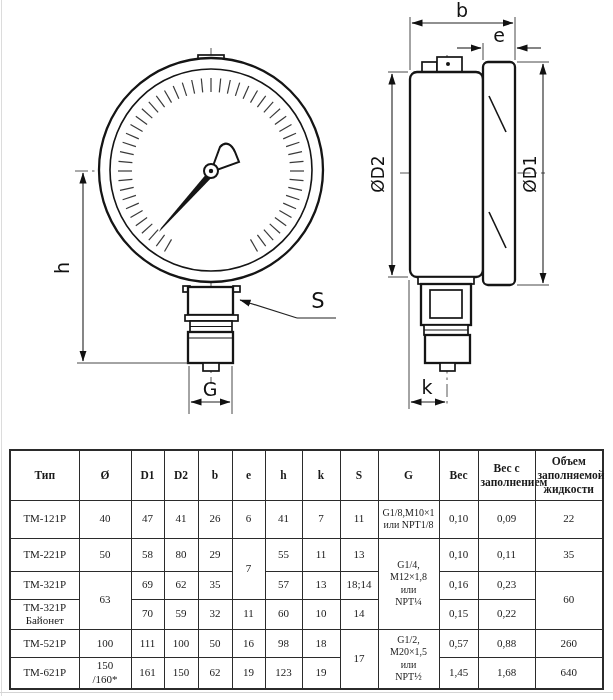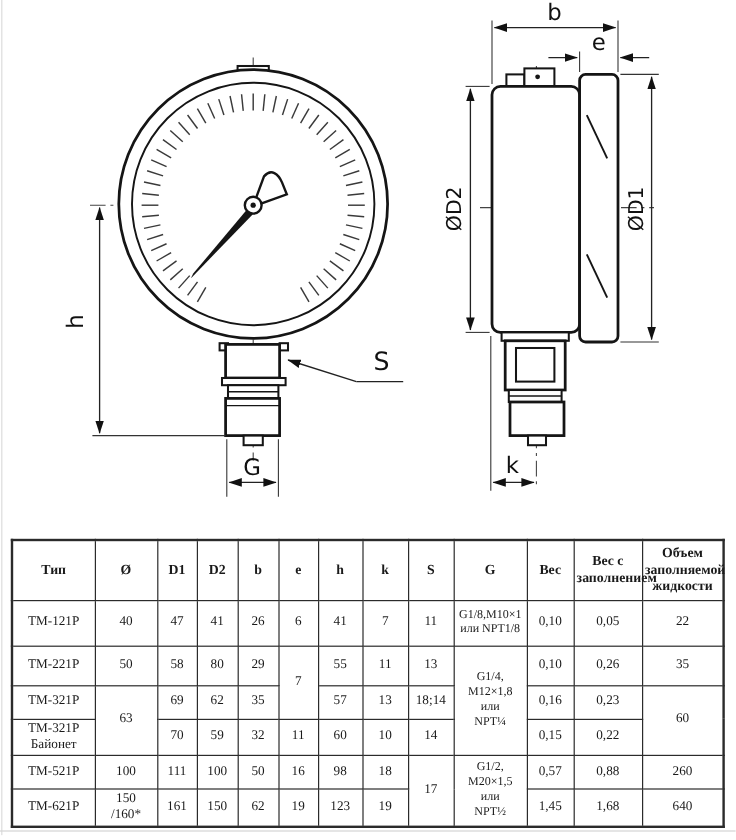--- a/index.html
+++ b/index.html
@@ -247,39 +247,39 @@
     <td>47</td>
     <td>41</td>
     <td>26</td>
     <td>6</td>
     <td>41</td>
     <td>7</td>
     <td>11</td>
     <td class="g-cell">G1/8,M10×1
 или NPT1/8</td>
     <td>0,10</td>
-    <td>0,05</td>
+    <td>0,09</td>
     <td>22</td>
   </tr>
   <tr style="height:33px">
     <td>ТМ-221Р</td>
     <td>50</td>
     <td>58</td>
     <td>80</td>
     <td>29</td>
     <td rowspan="2">7</td>
     <td>55</td>
     <td>11</td>
     <td>13</td>
     <td class="g-cell" rowspan="3">G1/4,
 M12×1,8
 или
 NPT¼</td>
     <td>0,10</td>
-    <td>0,26</td>
+    <td>0,11</td>
     <td>35</td>
   </tr>
   <tr style="height:28px">
     <td>ТМ-321Р</td>
     <td rowspan="2">63</td>
     <td>69</td>
     <td>62</td>
     <td>35</td>
     <td>57</td>
     <td>13</td>

